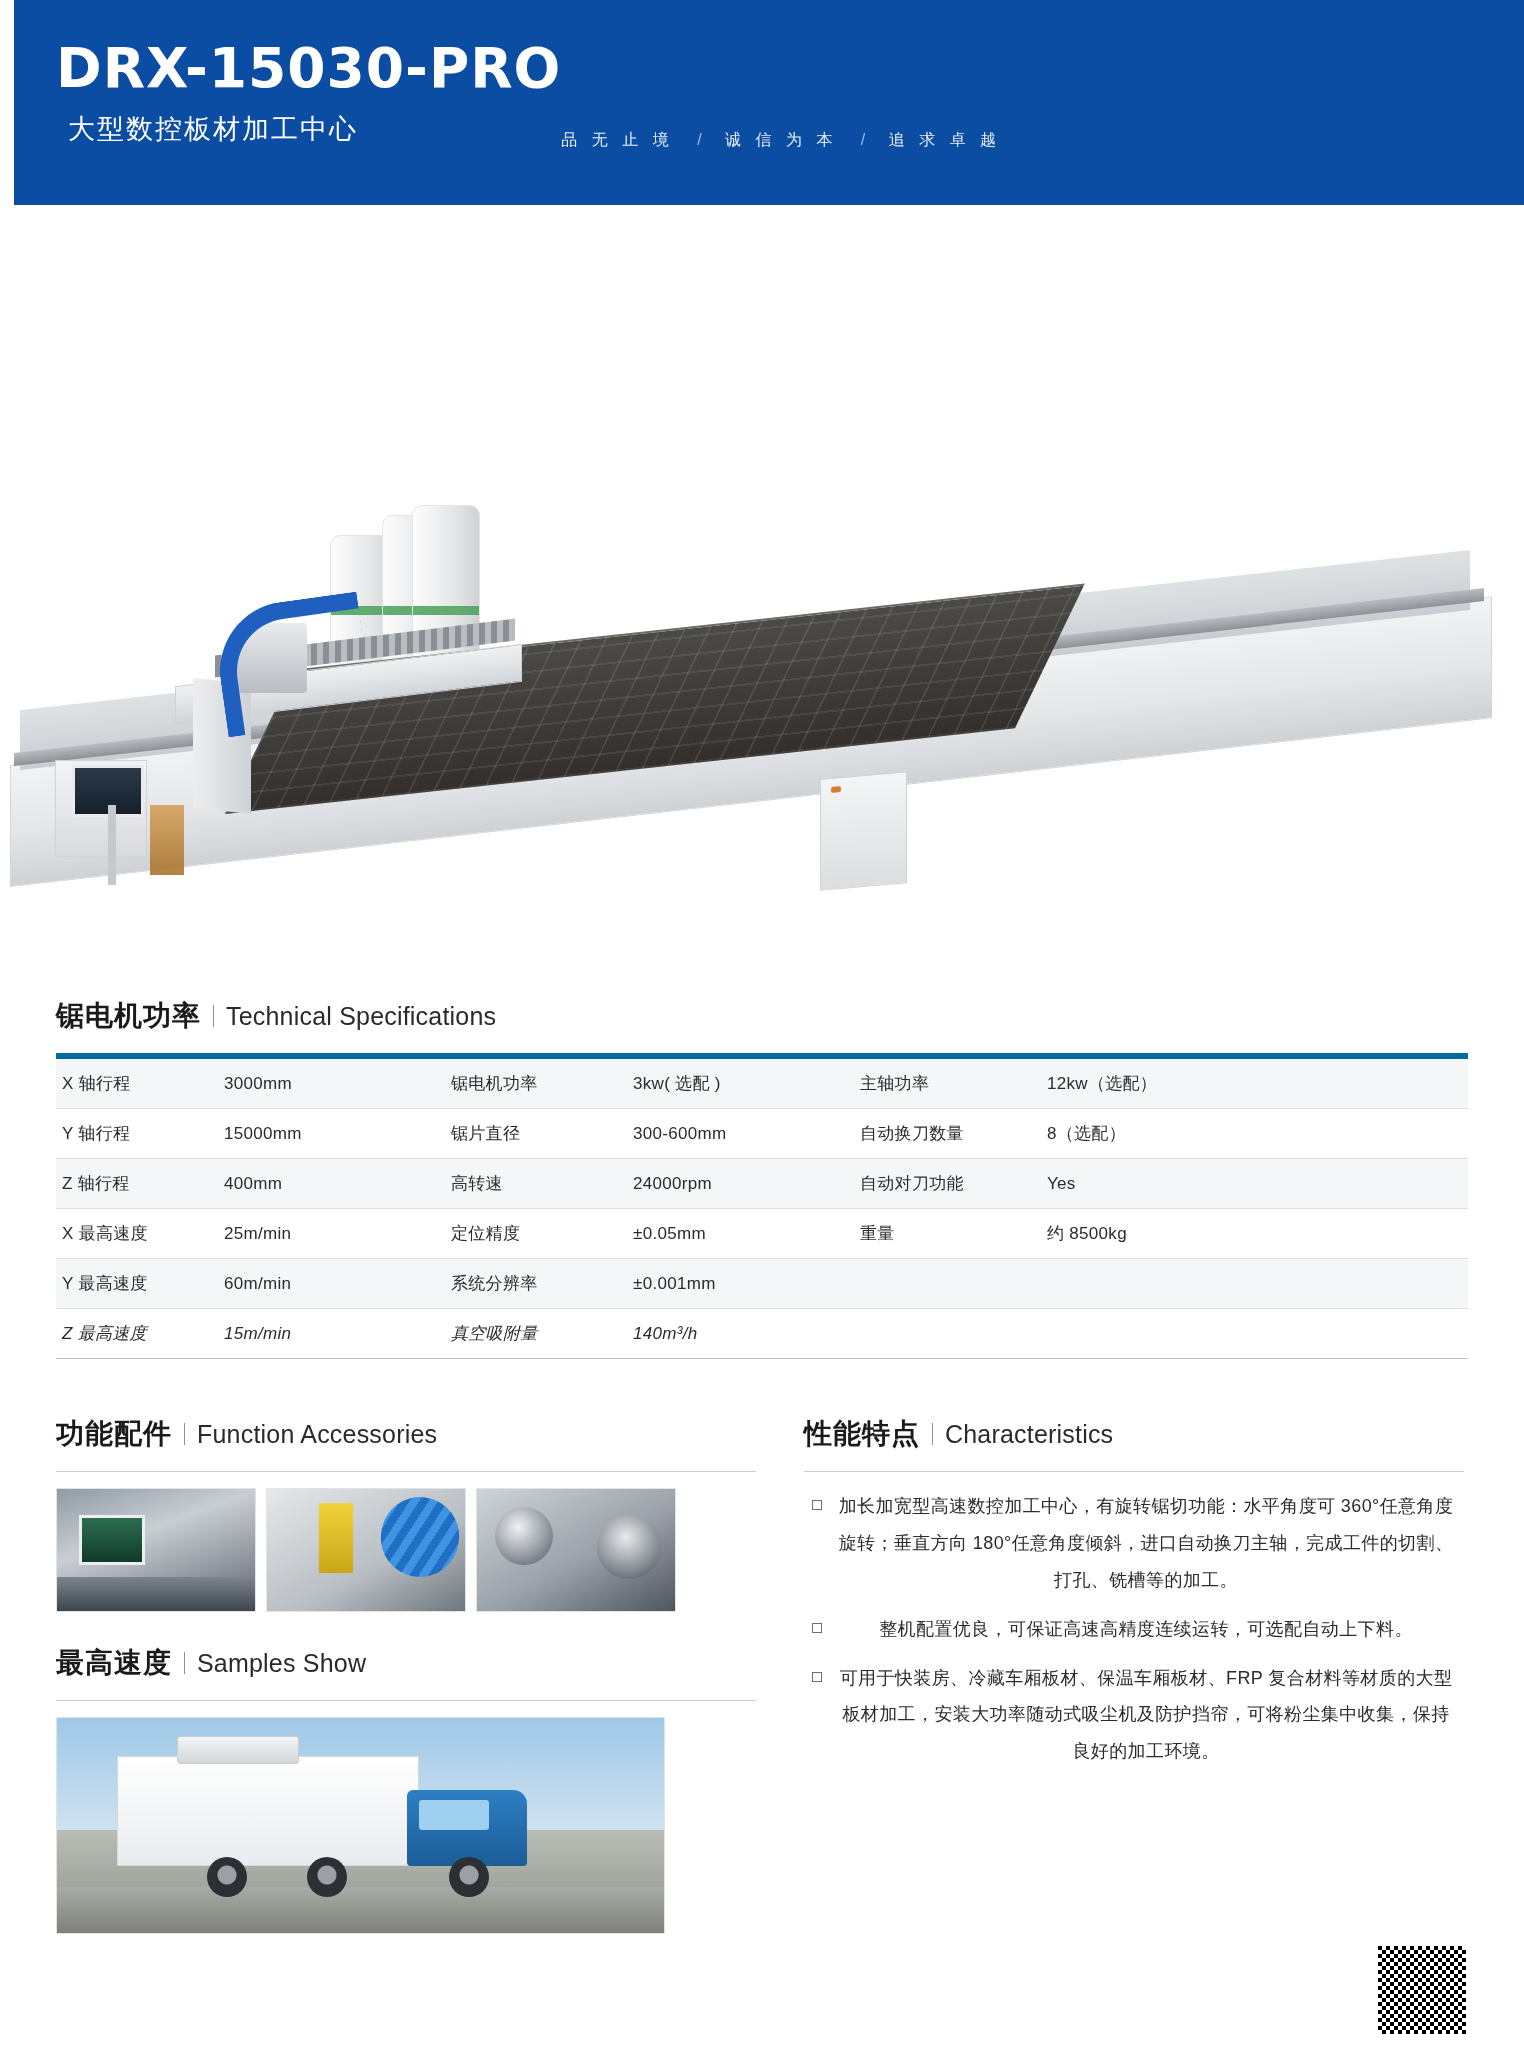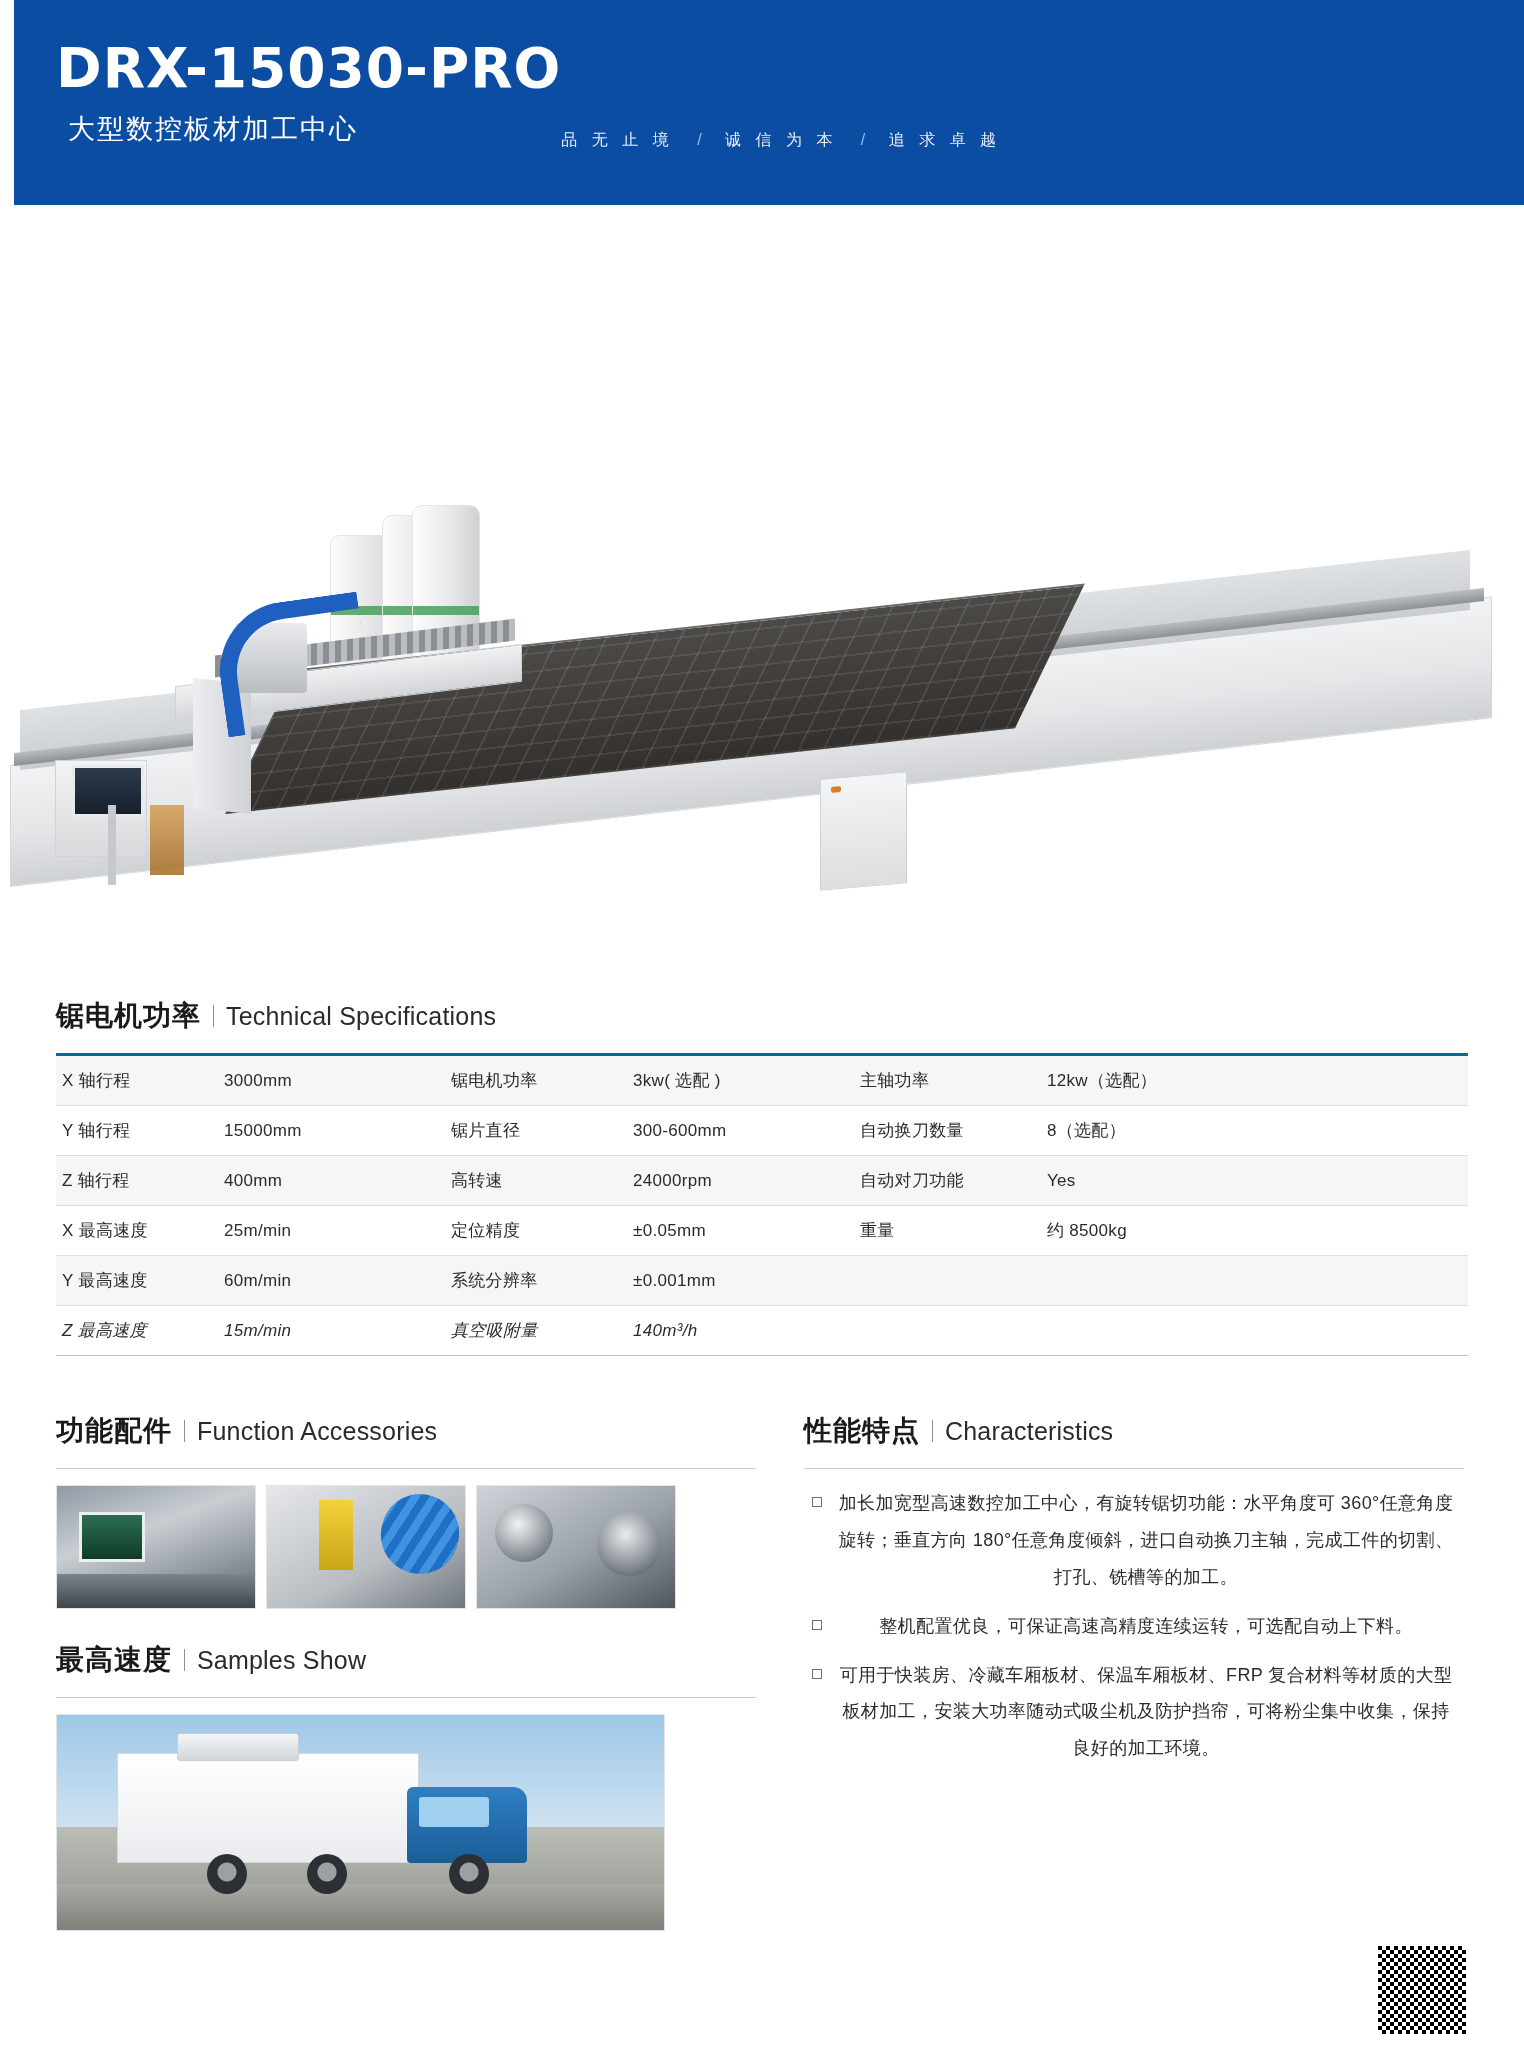--- a/index.html
+++ b/index.html
@@ -264,21 +264,21 @@
   
   table.spec {
     width: 100%;
     border-collapse: collapse;
     font-size: 17px;
     color: #2b2b2b;
   }
   table.spec tr {
     border-top: 1px solid #dcdee0;
   }
-  table.spec tr:first-child { border-top: 3px solid #0369a1; }
+  table.spec tr:first-child { border-top: 6px solid #0369a1; }
   table.spec tr:last-child { border-bottom: 1px solid #bfc2c5; font-style: italic; }
   table.spec tr.alt { background: #f4f6f8; }
   table.spec td {
     padding: 13px 6px;
     vertical-align: middle;
     letter-spacing: .3px;
   }
   td.k1 { width: 150px; }
   td.v1 { width: 215px; }
   td.k2 { width: 170px; }

